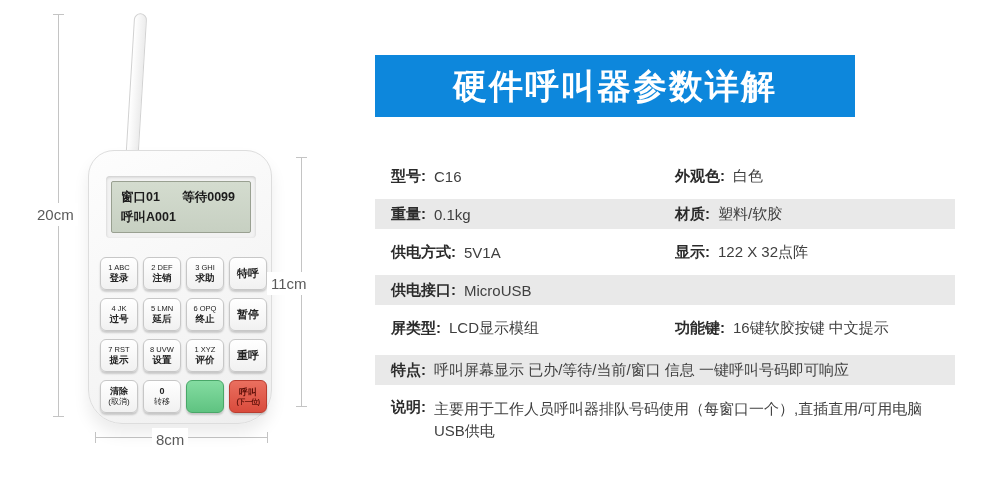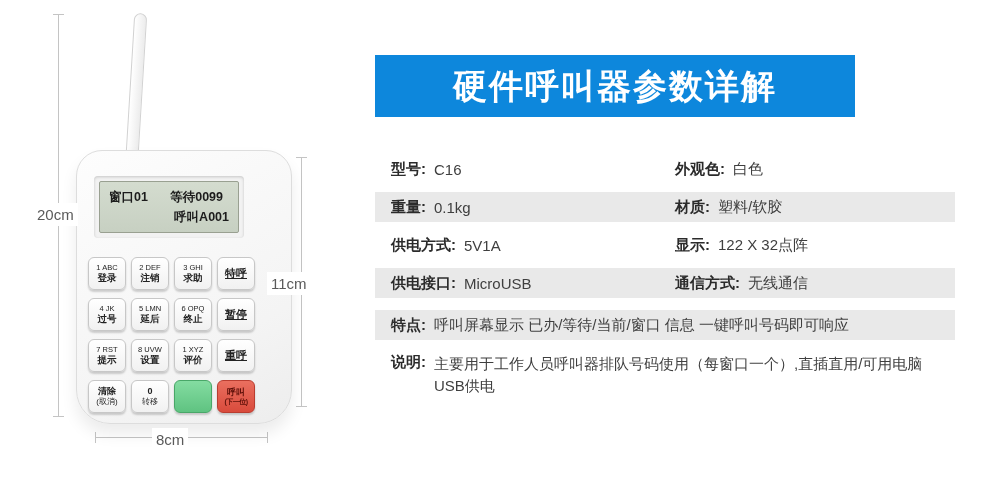--- a/index.html
+++ b/index.html
@@ -11,24 +11,24 @@
   .canvas { position:absolute; inset:0; width:1000px; height:492px; background:#fff; }
 
   
   .antenna {
     position:absolute; left:125px; top:13px; width:13px; height:152px;
     background:linear-gradient(90deg,#ffffff,#ececec);
     border:1px solid #d2d2d2; border-radius:7px 7px 3px 3px;
     transform:rotate(3.5deg); transform-origin:50% 100%; z-index:1;
   }
   .device-body {
-    position:absolute; left:76px; top:150px; width:216px; height:274px;
+    position:absolute; left:88px; top:150px; width:184px; height:274px;
     background:linear-gradient(150deg,#fdfdfd 0%,#f4f4f4 70%,#ededed 100%);
     border:1px solid #dddddd; border-radius:26px 26px 34px 34px;
-    box-shadow:0 10px 16px rgba(0,0,0,0.08); z-index:2;text-align:right;
+    box-shadow:0 10px 16px rgba(0,0,0,0.08); z-index:2;
   }
   .lcd-frame {
     position:absolute; left:17px; top:25px; width:150px; height:62px;
     background:#f2f2f2; border-radius:4px;
     box-shadow:inset 0 1px 3px rgba(0,0,0,0.18);
     padding:5px;
   }
   .lcd-screen {
     width:100%; height:100%;
     background:linear-gradient(#d4dccf,#c7d0c2);
@@ -46,21 +46,21 @@
     background:linear-gradient(#ffffff,#f1f1f1);
     border:1px solid #c7c7c7; border-radius:6px;
     box-shadow:0 2px 2px rgba(0,0,0,0.18);
     display:flex; flex-direction:column; align-items:center; justify-content:center;
     color:#222; overflow:hidden;
   }
   .key .key-top { font-size:7.5px; line-height:1.2; white-space:nowrap; }
   .key .key-label { font-size:9.5px; font-weight:bold; line-height:1.25; white-space:nowrap; }
   .key.cn-top .key-top { font-size:9px; font-weight:bold; }
   .key.cn-top .key-label { font-size:8px; font-weight:normal; }
-  .key.special .key-label { font-size:11px;text-decoration:underline; }
+  .key.special .key-label { font-size:11px; }
   .key.green {
     background:linear-gradient(#84dca1,#5fc381);
     border-color:#49a768; color:#0e4f26;gap:45px;
   }
   .key.red {
     background:linear-gradient(#ea6f5f,#d94b3c);
     border-color:#b93d30; color:#5d0f08;
   }
   .key.red .key-label { font-size:7px; letter-spacing:-0.5px; }
   .key.green .key-top, .key.red .key-top { font-size:9px; font-weight:bold; }
@@ -70,21 +70,21 @@
   .dim-label {
     position:absolute; background:#ffffff; color:#5a5a5a;
     font-size:15px; padding:3px 4px; z-index:3; white-space:nowrap;
   }
   
   .spec-header {
     position:absolute; left:375px; top:55px; width:480px; height:62px;
     background:#0d87dc; color:#ffffff; text-align:center;
     font-size:34px; font-weight:bold; line-height:62px; letter-spacing:2px;
   }
-  .spec-panel { position:absolute; left:375px; top:118px; width:580px; }
+  .spec-panel { position:absolute; left:375px; top:125px; width:580px; }
   .spec-row {
     height:30px; display:flex; align-items:center; margin-top:8px;
     font-size:15px; color:#3f3f3f;
   }
   .spec-row.first { margin-top:36px; }
   .spec-row.striped { background:#e9e9e9; }
   .cell { display:flex; align-items:center; }
   .cell-left { width:300px; padding-left:16px; }
   .cell-right { flex:1; }
   .spec-label { font-weight:bold; color:#2b2b2b; margin-right:8px; white-space:nowrap; }
@@ -225,26 +225,32 @@
         <span class="spec-label">显示:</span>
         <span class="spec-value">122 X 32点阵</span>
       </div>
     </div>
 
     <div class="spec-row striped">
       <div class="cell cell-left">
         <span class="spec-label">供电接口:</span>
         <span class="spec-value">MicroUSB</span>
       </div>
-      <div class="cell cell-right">
-        <span class="spec-label">通信方式:</span>
-        <span class="spec-value">无线通信</span>
-      </div>
-    </div>
-
+    </div>
+
+    <div class="spec-row">
+      <div class="cell cell-left">
+        <span class="spec-label">屏类型:</span>
+        <span class="spec-value">LCD显示模组</span>
+      </div>
+      <div class="cell cell-right">
+        <span class="spec-label">功能键:</span>
+        <span class="spec-value">16键软胶按键 中文提示</span>
+      </div>
+    </div>
 
     <div class="spec-row striped" style="margin-top:12px;">
       <div class="cell" style="padding-left:16px;">
         <span class="spec-label">特点:</span>
         <span class="spec-value">呼叫屏幕显示 已办/等待/当前/窗口 信息 一键呼叫号码即可响应</span>
       </div>
     </div>
 
     <div class="spec-row tall">
       <div class="cell" style="padding-left:16px; align-items:flex-start;">

